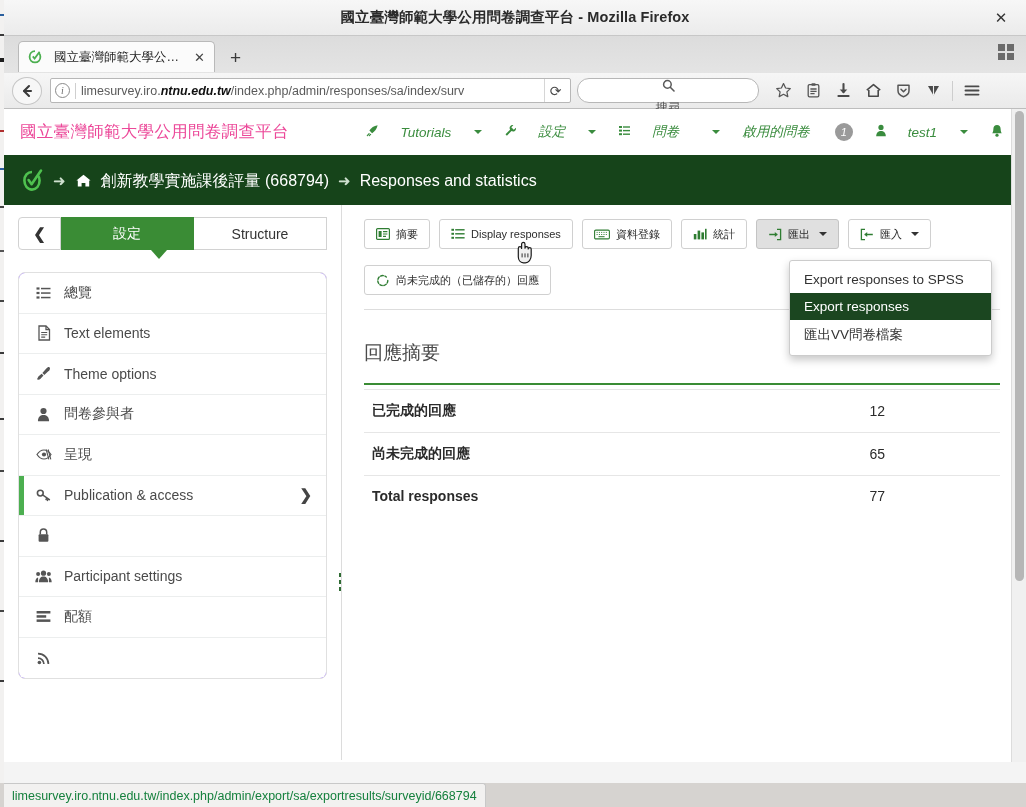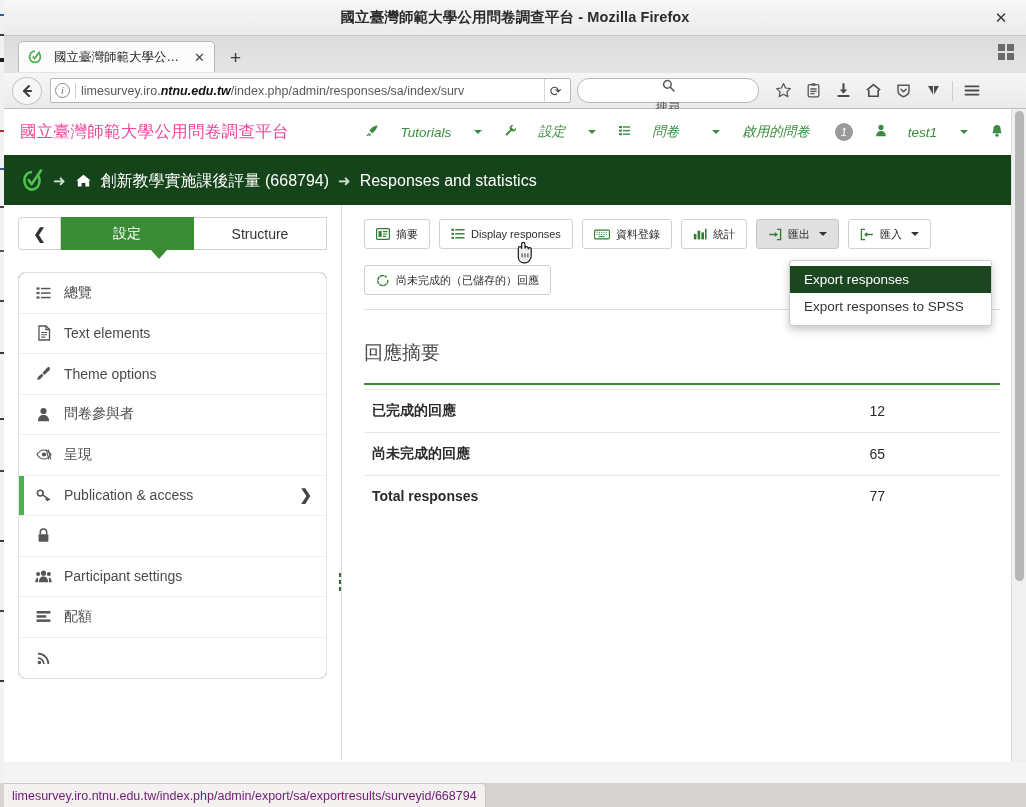--- a/index.html
+++ b/index.html
@@ -280,21 +280,21 @@
     position: absolute; left: 3px; top: 2px; width: 9px; height: 470px;
     background: #b6b6b6; border-radius: 5px;
   }
 
   
   #status-bar {
     position: absolute; left: 4px; bottom: 0; height: 24px;
     background: #f2f1f0; border: 1px solid #c8c8c8; border-left: none; border-bottom: none;
     border-radius: 0 3px 0 0;
     display: flex; align-items: center; padding: 0 8px;
-    font-size: 12.5px; color: #701a75; z-index: 80;
+    font-size: 12.5px; color: #15803d; z-index: 80;
   }
   #os-taskbar {
     position: absolute; left: 0; bottom: 0; width: 1026px; height: 24px;
     background: #d6d3d0; z-index: 70;
   }
 </style>
 </head>
 <body>
 
 <div id="desktop-sliver">
@@ -717,22 +717,23 @@
           <div class="tbtn">
             <span class="b-ico">
               <svg width="14" height="13" viewBox="0 0 14 13">
                 <path d="M11.8 6.5 A5 5 0 1 1 10.3 3" fill="none" stroke="#2f7d32" stroke-width="1.4" stroke-linecap="round" stroke-dasharray="2.6 1.6"></path>
               </svg>
             </span>
             <span>尚未完成的（已儲存的）回應</span>
           </div>
 
           <div id="export-menu">
+            <div class="mi">Export responses to SPSS</div>
             <div class="mi hl">Export responses</div>
-            <div class="mi">Export responses to SPSS</div>
+            <div class="mi">匯出VV問卷檔案</div>
           </div>
 
           <div id="cursor">
             <svg width="20" height="24" viewBox="0 0 20 24">
               <path d="M4.3 7.5 C4.3 6.4 5.1 5.7 6 5.7 C6.9 5.7 7.6 6.4 7.6 7.5 L7.6 3.2
                        C7.6 2.2 8.4 1.4 9.3 1.4 C10.2 1.4 11 2.2 11 3.2 L11 7.2
                        C11 6.3 11.7 5.6 12.6 5.6 C13.5 5.6 14.2 6.3 14.2 7.2 L14.2 8
                        C14.2 7.2 14.9 6.6 15.7 6.6 C16.5 6.6 17.2 7.2 17.2 8 L17.2 14.6
                        C17.2 18.5 14.7 21.8 11.4 21.8 L9.4 21.8 C6.2 21.8 4.3 19 4.3 15.8 Z" fill="#f0f0f0" stroke="#1b1b1b" stroke-width="1.2" stroke-linejoin="round"></path>
               <path d="M8.1 12.4 V16.4 M11 12.4 V16.4 M13.9 12.4 V16.4" stroke="#1b1b1b" stroke-width="0.9"></path>

